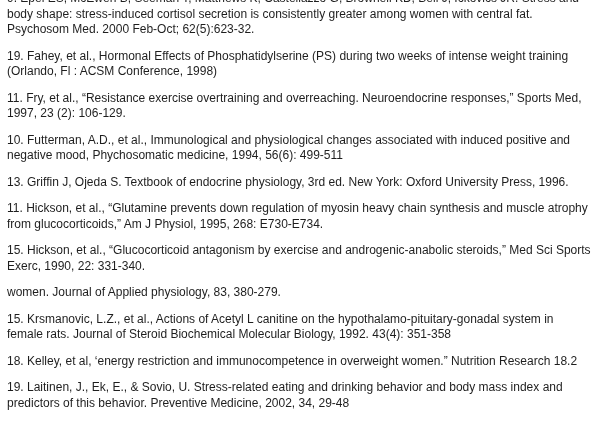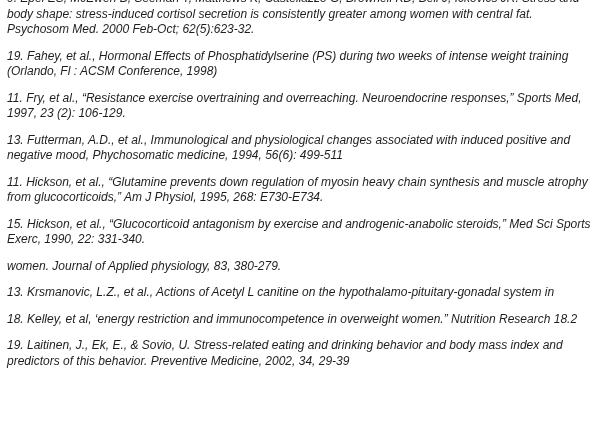--- a/index.html
+++ b/index.html
@@ -22,21 +22,20 @@
     line-height: 15.5px;
     color: #1e1e1e;
     -webkit-font-smoothing: antialiased;
   }
   .ref {
     margin: 0 0 11px 0;
   }
   .line {
     white-space: pre;
     overflow: visible;
-    font-style: italic;
   }
 </style>
 </head>
 <body>
 
 <div class="page">
 
   <div class="ref">
     <div class="line">9. Epel ES, McEwen B, Seeman T, Matthews K, Castellazzo G, Brownell KD, Bell J, Ickovics JR. Stress and</div>
     <div class="line">body shape: stress-induced cortisol secretion is consistently greater among women with central fat.</div>
@@ -47,45 +46,49 @@
     <div class="line">19. Fahey, et al., Hormonal Effects of Phosphatidylserine (PS) during two weeks of intense weight training</div>
     <div class="line">(Orlando, Fl : ACSM Conference, 1998)</div>
   </div>
 
   <div class="ref">
     <div class="line">11. Fry, et al., “Resistance exercise overtraining and overreaching. Neuroendocrine responses,” Sports Med,</div>
     <div class="line">1997, 23 (2): 106-129.</div>
   </div>
 
   <div class="ref">
-    <div class="line">13. Futterman, A.D., et al., Immunological and physiological changes associated with induced positive and</div>
+    <div class="line">10. Futterman, A.D., et al., Immunological and physiological changes associated with induced positive and</div>
     <div class="line">negative mood, Phychosomatic medicine, 1994, 56(6): 499-511</div>
   </div>
 
+  <div class="ref">
+    <div class="line">13. Griffin J, Ojeda S. Textbook of endocrine physiology, 3rd ed. New York: Oxford University Press, 1996.</div>
+  </div>
 
   <div class="ref">
     <div class="line">11. Hickson, et al., “Glutamine prevents down regulation of myosin heavy chain synthesis and muscle atrophy</div>
     <div class="line">from glucocorticoids,” Am J Physiol, 1995, 268: E730-E734.</div>
   </div>
 
   <div class="ref">
     <div class="line">15. Hickson, et al., “Glucocorticoid antagonism by exercise and androgenic-anabolic steroids,” Med Sci Sports</div>
     <div class="line">Exerc, 1990, 22: 331-340.</div>
   </div>
 
   <div class="ref">
     <div class="line">women. Journal of Applied physiology, 83, 380-279.</div>
   </div>
 
   <div class="ref">
-    <div class="line">13. Krsmanovic, L.Z., et al., Actions of Acetyl L canitine on the hypothalamo-pituitary-gonadal system in</div>
+    <div class="line">15. Krsmanovic, L.Z., et al., Actions of Acetyl L canitine on the hypothalamo-pituitary-gonadal system in</div>
+    <div class="line">female rats. Journal of Steroid Biochemical Molecular Biology, 1992. 43(4): 351-358</div>
   </div>
 
   <div class="ref">
     <div class="line">18. Kelley, et al, ‘energy restriction and immunocompetence in overweight women.” Nutrition Research 18.2</div>
   </div>
 
   <div class="ref">
     <div class="line">19. Laitinen, J., Ek, E., &amp; Sovio, U. Stress-related eating and drinking behavior and body mass index and</div>
-    <div class="line">predictors of this behavior. Preventive Medicine, 2002, 34, 29-39</div>
+    <div class="line">predictors of this behavior. Preventive Medicine, 2002, 34, 29-48</div>
   </div>
 
 </div>
 
 </body></html>

